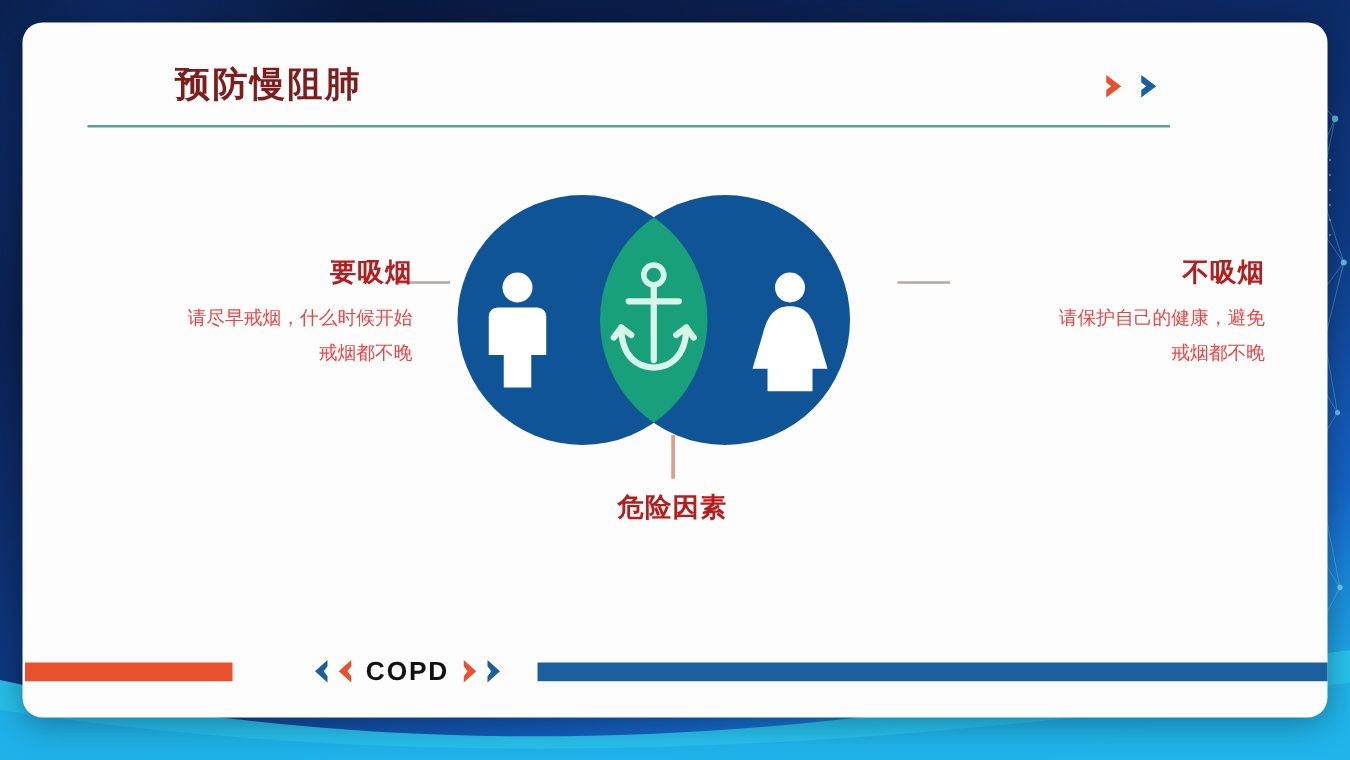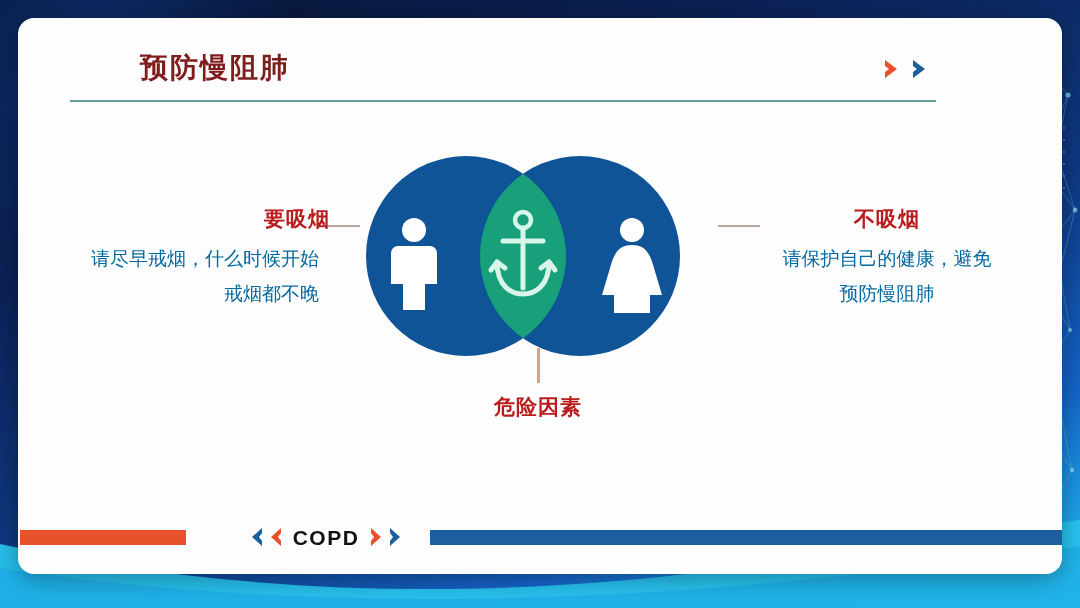--- a/index.html
+++ b/index.html
@@ -70,28 +70,28 @@
   .block { position: absolute; }
   .block-title {
     font-size: 21px;
     font-weight: bold;
     color: #b91c1c;
     letter-spacing: 1px;
     margin: 0 0 12px 0;
     line-height: 1;
   }
   .block-body {
-    font-size: 19px;
-    color: #0369a1;
+    font-size: 15px;
+    color: #ef4444;
     line-height: 1.85;
-    margin: 11px;
+    margin: 0;
     white-space: pre-line;
   }
   .block-left { left: 62px; top: 190px; width: 250px; text-align: right; }
-  .block-right { left: 744px; top: 190px; width: 250px; text-align: center; }
+  .block-right { left: 744px; top: 190px; width: 250px; text-align: right; }
   .block-bottom { left: 370px; top: 380px; width: 300px; text-align: center; font-family: Liberation Mono, monospace; }
   .block-bottom .block-title { margin-bottom: 14px; }
 
   .connector-h {
     position: absolute; width: 42px; height: 2px;
     background: #b7a79c;
   }
   .connector-h.left  { left: 300px; top: 207px; }
   .connector-h.right { left: 700px; top: 207px; }
   .connector-v {
@@ -232,21 +232,21 @@
 
     <div class="block block-left">
       <p class="block-title">要吸烟</p>
       <p class="block-body">请尽早戒烟，什么时候开始
 戒烟都不晚</p>
     </div>
 
     <div class="block block-right">
       <p class="block-title">不吸烟</p>
       <p class="block-body">请保护自己的健康，避免
-预防慢阻肺</p>
+戒烟都不晚</p>
     </div>
 
     <div class="block block-bottom">
       <p class="block-title">危险因素</p>
     </div>
 
     <div class="footer">
       <div class="footer-bar orange"></div>
       <div class="footer-bar blue"></div>
 

